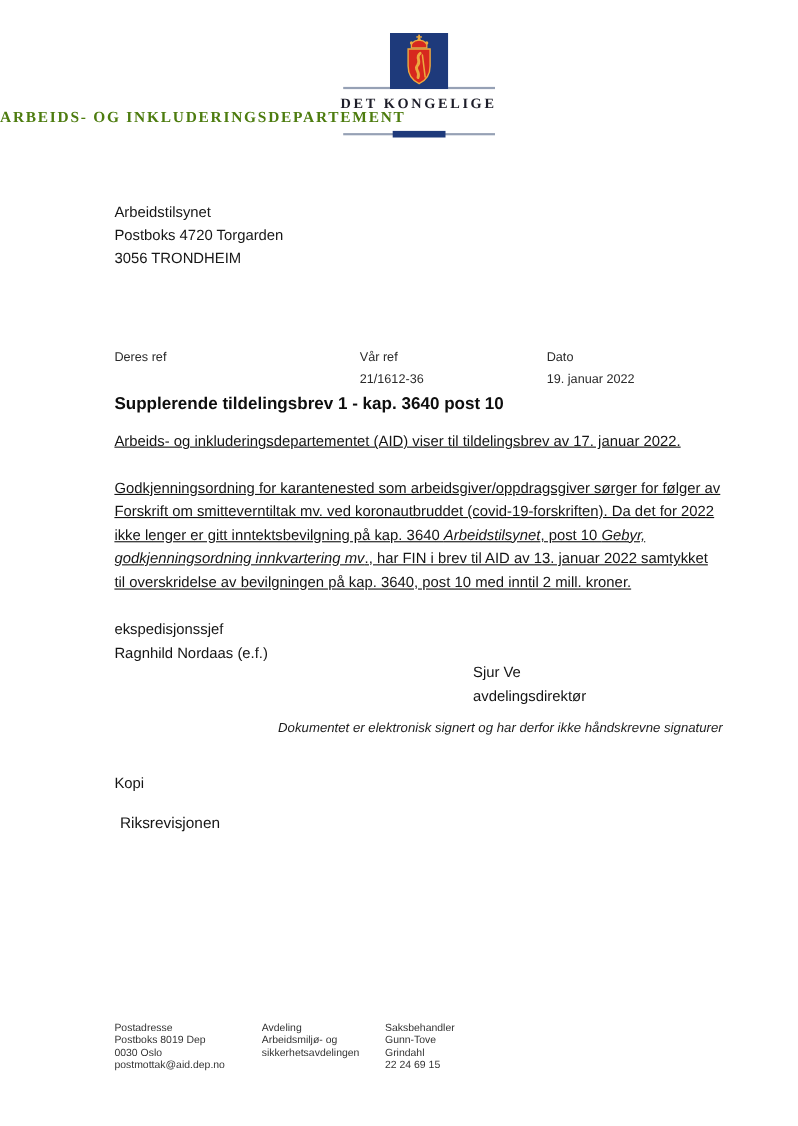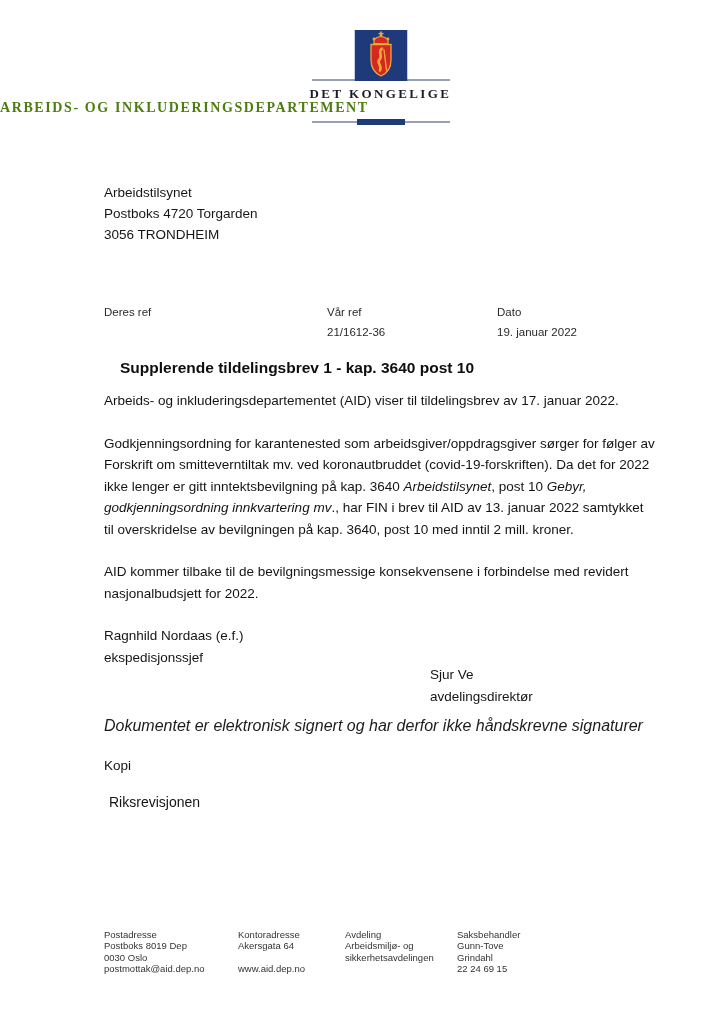--- a/index.html
+++ b/index.html
@@ -44,49 +44,49 @@
   }
 
   
   .recipient {
     position: absolute; left: 104px; top: 182px;
     font-size: 13.5px; line-height: 21px; color: #161616;
   }
 
   
   .refrow {
-    position: absolute; left: 104px; top: 306px; width: 556px;
+    position: absolute; left: 104px; top: 319px; width: 556px;
     display: flex; font-size: 11.5px; color: #2a2a2a;
   }
   .ref-col-1 { width: 223px; }
   .ref-col-2 { width: 170px; }
   .ref-col-3 { flex: 1; }
   .ref-label { line-height: 13px; }
   .ref-value { margin-top: 7px; line-height: 13px; }
 
   
   .letter {
     position: absolute; left: 104px; top: 358px; width: 553px;
     font-size: 13.5px; line-height: 21.5px; color: #141414;
   }
   .letter-title {
     font-size: 15.5px; font-weight: bold; color: #0e0e0e;
-    margin: 0 0 13px 16px; line-height: 19px;
+    margin: 0 0 13px 0; line-height: 19px;
   }
-  .letter p { margin: 0 0 21px 0; }
+  .letter p { margin: 0 0 21px 0; text-decoration: underline; }
   .letter em { font-style: italic; }
 
   .salutation { margin: 0 0 16px 0 !important; }
   .signer1 { margin: 0; }
   .signer2 { margin: -4px 0 0 326px; }
   .sig-note {
-    margin-top: 12px; font-size: 16px; font-style: italic;
-    line-height: 13px; color: #1c1c1c;
+    margin-top: 12px; font-size: 12px; font-style: italic;
+    line-height: 13px; color: #1c1c1c; text-align: right;
   }
-  .kopi-label { margin-top: 23px; font-size: 13.5px; }
+  .kopi-label { margin-top: 33px; font-size: 13.5px; }
   .kopi-recipient { margin-top: 15px; margin-left: 5px; font-size: 14px; }
 
   
   .footer {
     position: absolute; left: 104px; top: 929px; width: 560px;
     display: flex; font-size: 9.5px; line-height: 11.4px; color: #333333;
   }
   .f-col-0 { width: 134px; }
   .f-col-1 { width: 107px; }
   .f-col-2 { width: 103px; }
@@ -146,52 +146,45 @@
   </div>
 
   <div class="letter">
     <div class="letter-title">Supplerende tildelingsbrev 1 - kap. 3640 post 10</div>
 
     <p><span>Arbeids- og inkluderingsdepartementet (AID) viser til tildelingsbrev av 17. januar 2022.</span></p>
 
     <p><span>Godkjenningsordning for karantenested som arbeidsgiver/oppdragsgiver sørger for følger av Forskrift om smitteverntiltak mv. ved koronautbruddet (covid-19-forskriften). Da det for 2022 ikke lenger er gitt inntektsbevilgning på kap. 3640 </span><em>Arbeidstilsynet</em><span>, post 10 </span><em>Gebyr, godkjenningsordning innkvartering mv</em><span>., har FIN i brev til AID av 13. januar 2022 samtykket til overskridelse av bevilgningen på kap. 3640, post 10 med inntil 2 mill. kroner.</span></p>
 
 
-    <p><span>AID kommer tilbake til de bevilgningsmessige konsekvensene i forbindelse med revidert nasjonalbudsjett for 2022.</span></p>
 
 
     <div class="signer1">
+      <div>ekspedisjonssjef</div>
       <div>Ragnhild Nordaas (e.f.)</div>
-      <div>ekspedisjonssjef</div>
     </div>
 
     <div class="signer2">
       <div>Sjur Ve</div>
       <div>avdelingsdirektør</div>
     </div>
 
     <div class="sig-note">Dokumentet er elektronisk signert og har derfor ikke håndskrevne signaturer</div>
 
     <div class="kopi-label">Kopi</div>
     <div class="kopi-recipient">Riksrevisjonen</div>
   </div>
 
   <div class="footer">
     <div class="f-col-0">
       <div class="f-line">Postadresse</div>
       <div class="f-line">Postboks 8019 Dep</div>
       <div class="f-line">0030 Oslo</div>
       <div class="f-line">postmottak@aid.dep.no</div>
     </div>
-    <div class="f-col-1">
-      <div class="f-line">Kontoradresse</div>
-      <div class="f-line">Akersgata 64</div>
-      <div class="f-line"></div>
-      <div class="f-line">www.aid.dep.no</div>
-    </div>
     <div class="f-col-3">
       <div class="f-line">Avdeling</div>
       <div class="f-line">Arbeidsmiljø- og</div>
       <div class="f-line">sikkerhetsavdelingen</div>
       <div class="f-line"></div>
     </div>
     <div class="f-col-4">
       <div class="f-line">Saksbehandler</div>
       <div class="f-line">Gunn-Tove</div>
       <div class="f-line">Grindahl</div>

